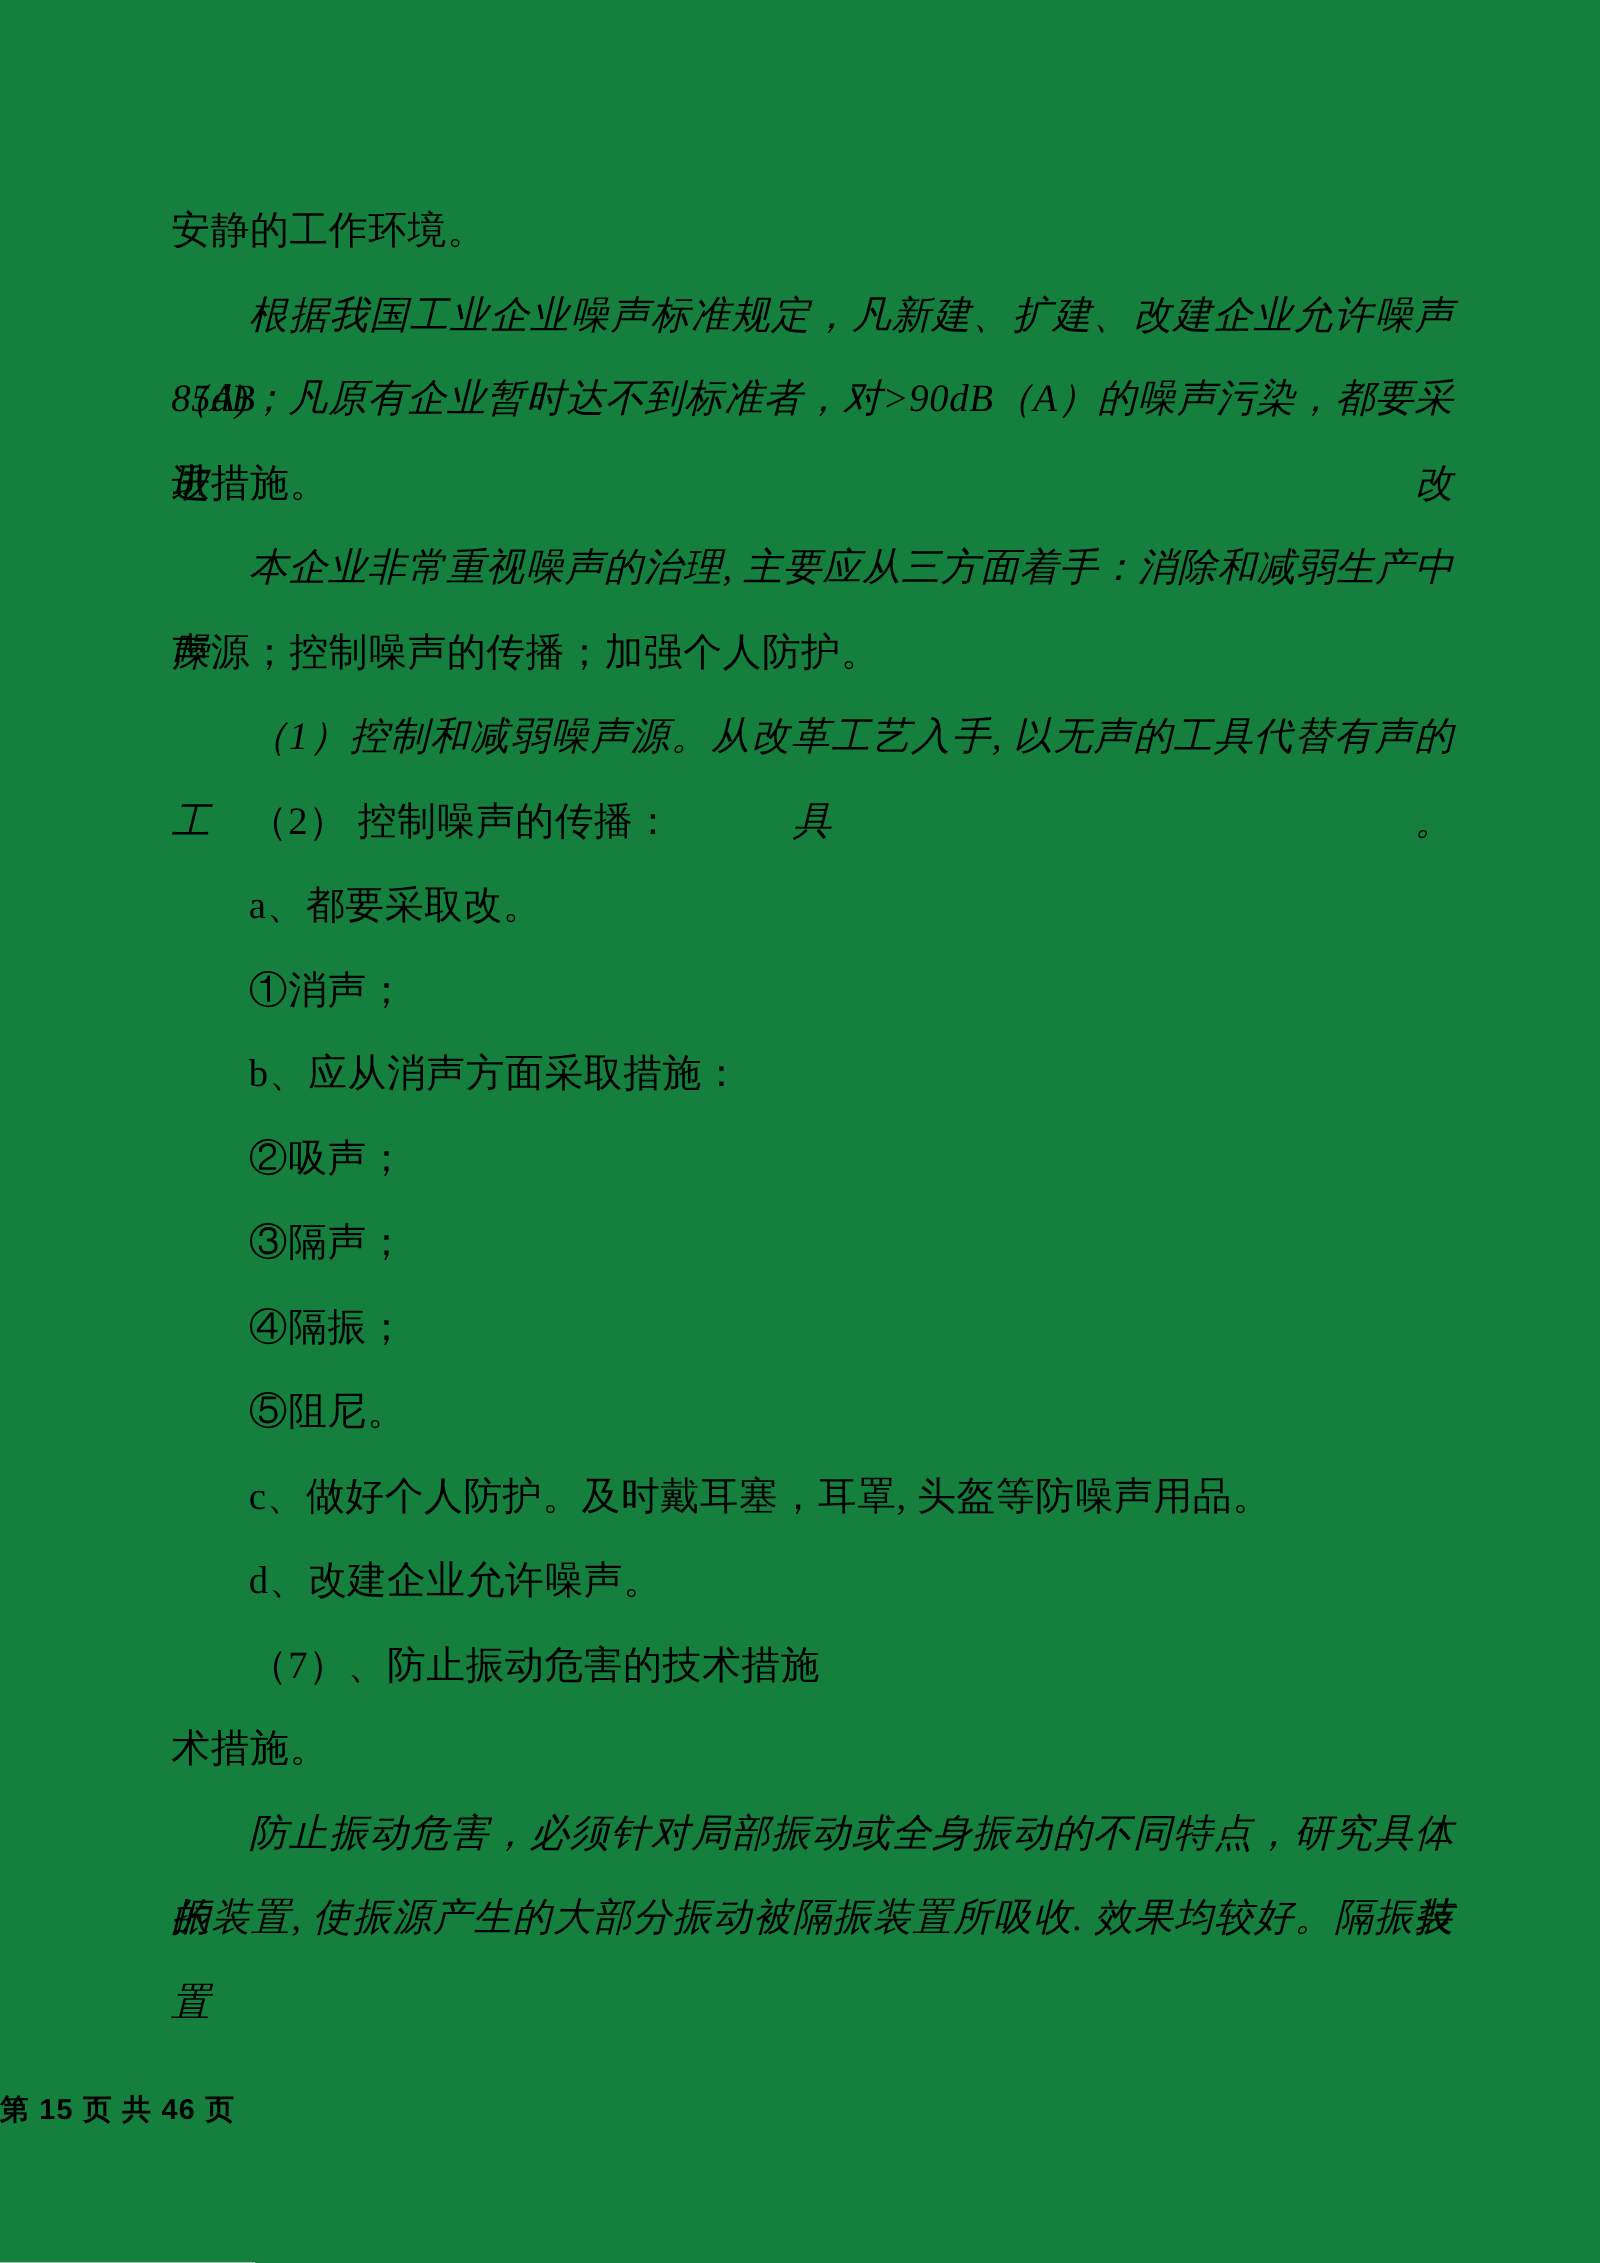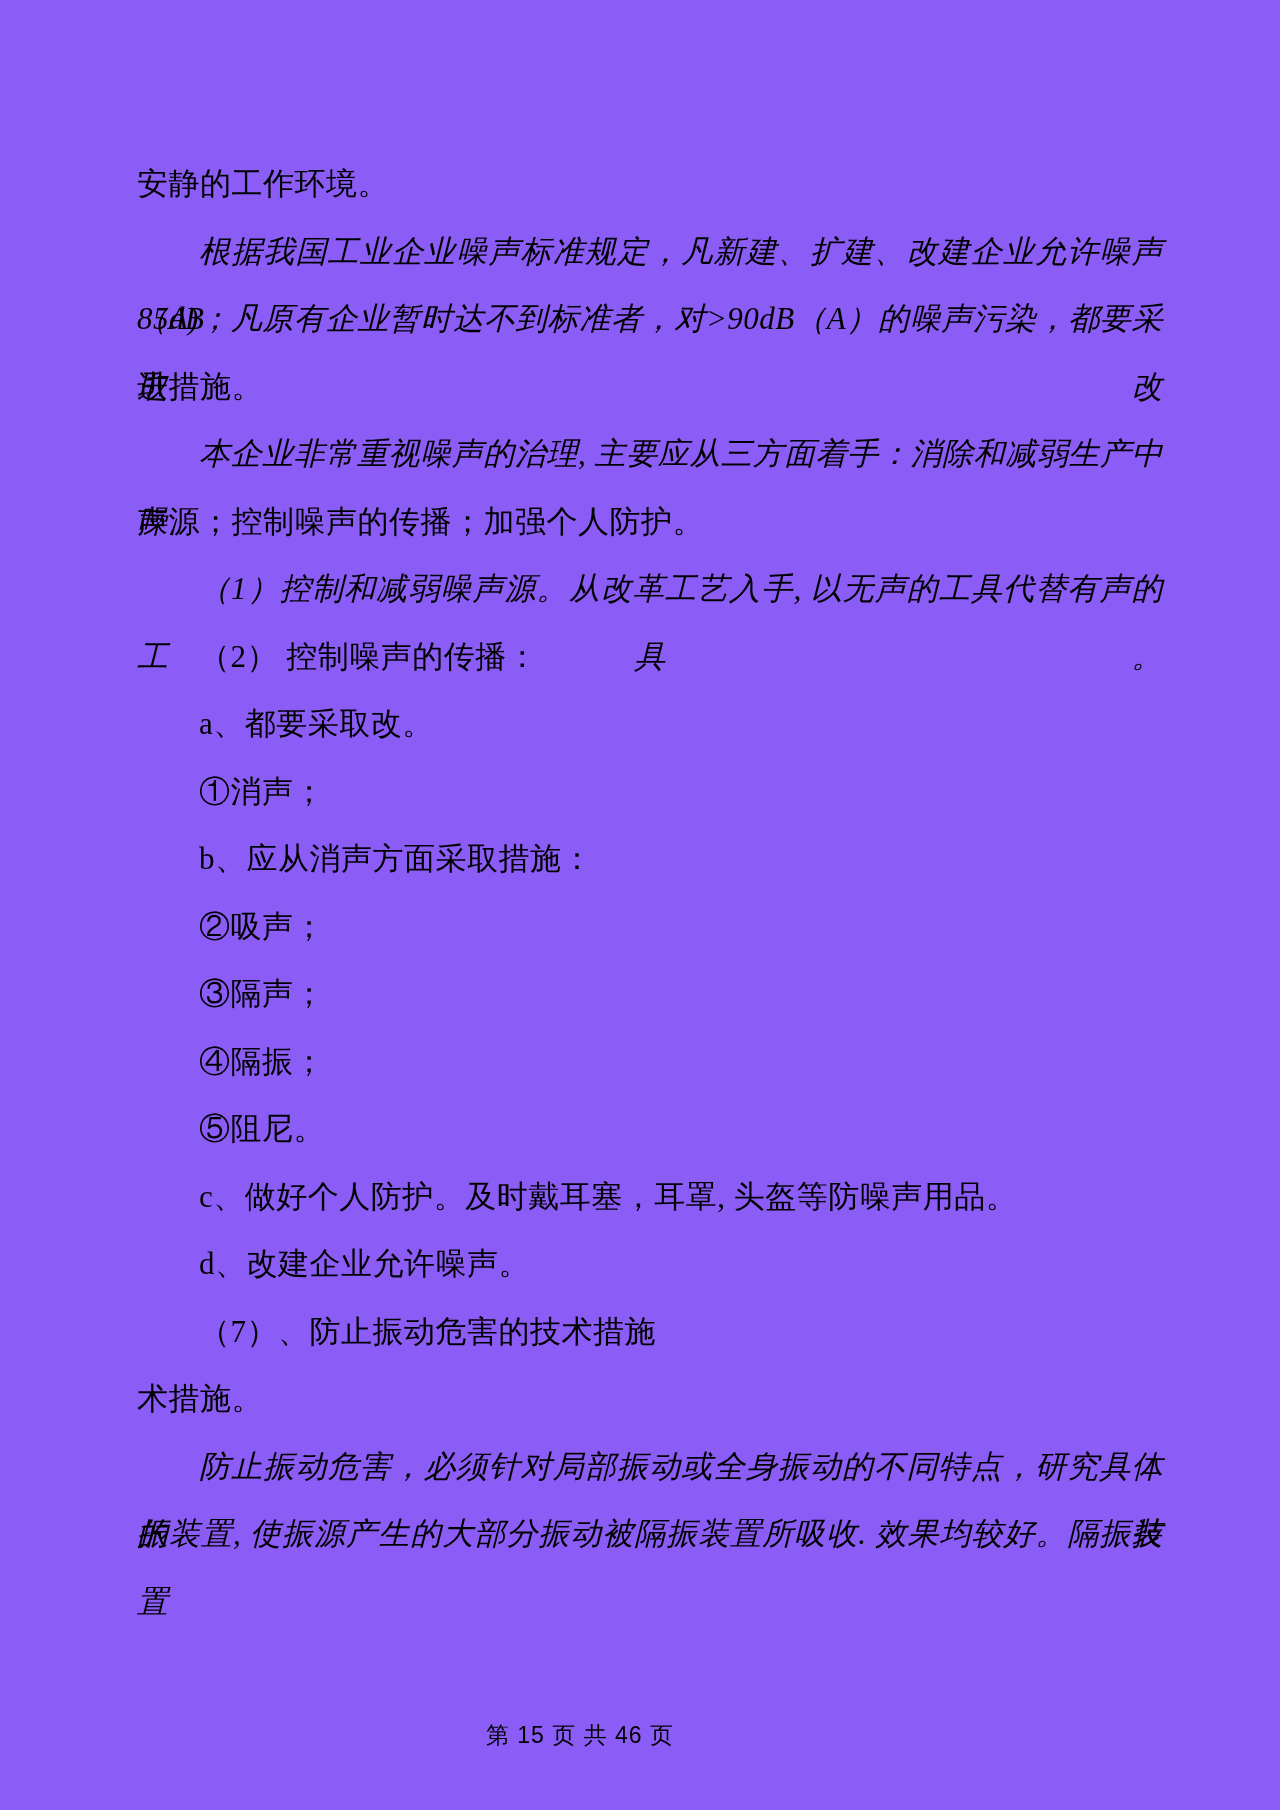--- a/index.html
+++ b/index.html
@@ -4,21 +4,21 @@
 <style>
   html, body {
     margin: 0;
     padding: 0;
     background: #ffffff;
   }
   .page {
     position: relative;
     width: 1280px;
     height: 1810px;
-    background: #8b5cf6;
+    background: #15803d;
     color: #000000;
     font-family: "Liberation Serif", "DejaVu Serif", serif;
     overflow: hidden;
   }
   .content {
     position: absolute;
     left: 137px;
     top: 150px;
     width: 1026px;
   }
@@ -33,26 +33,25 @@
   .line.ind-2 {
     text-indent: 62px;
   }
   .line.fill {
     text-align-last: justify;
     font-style: italic;
     -moz-text-align-last: justify;
   }
   .footer {
     position: absolute;
-    top: 1720px;
+    top: 1672px;
     left: 0;
     width: 1160px;
-    text-align: center;
     font-family: "Liberation Sans", "DejaVu Sans", sans-serif;
-    font-weight: 400;
+    font-weight: 700;
     font-size: 23px;
     letter-spacing: 1px;
     color: #000000;
   }
 </style>
 </head>
 <body>
 
 <div class="page">
   <div class="content" id="document-body">

